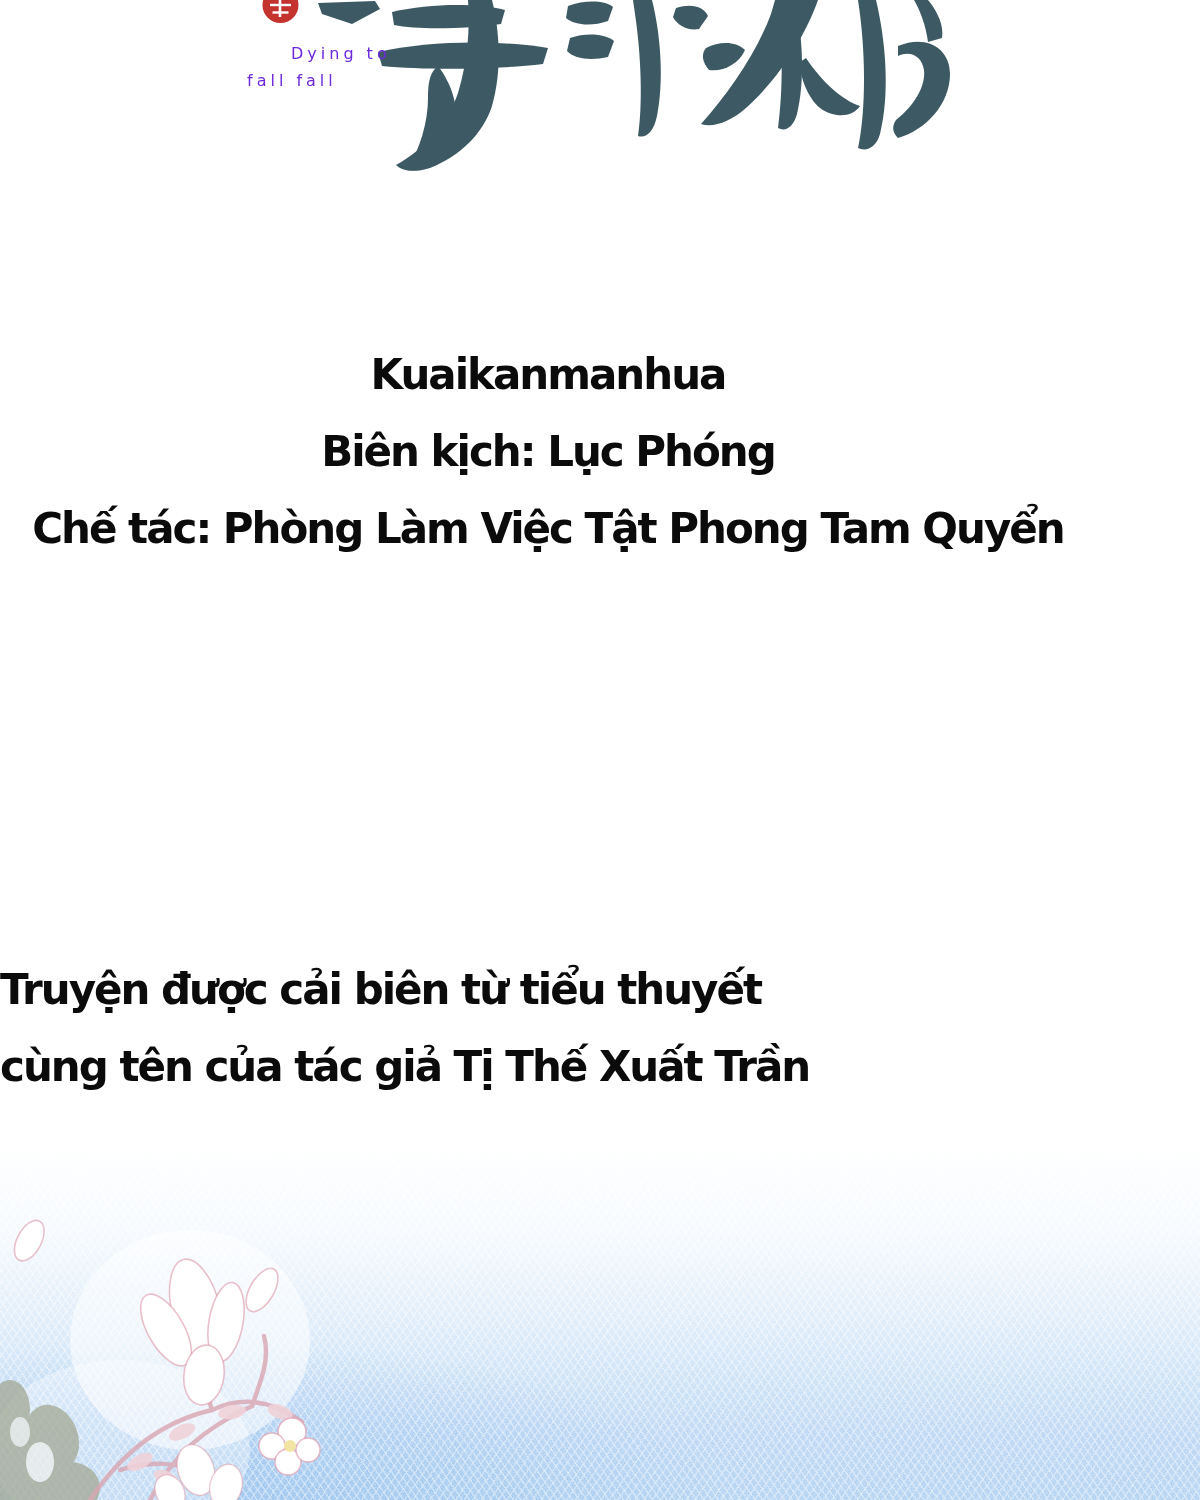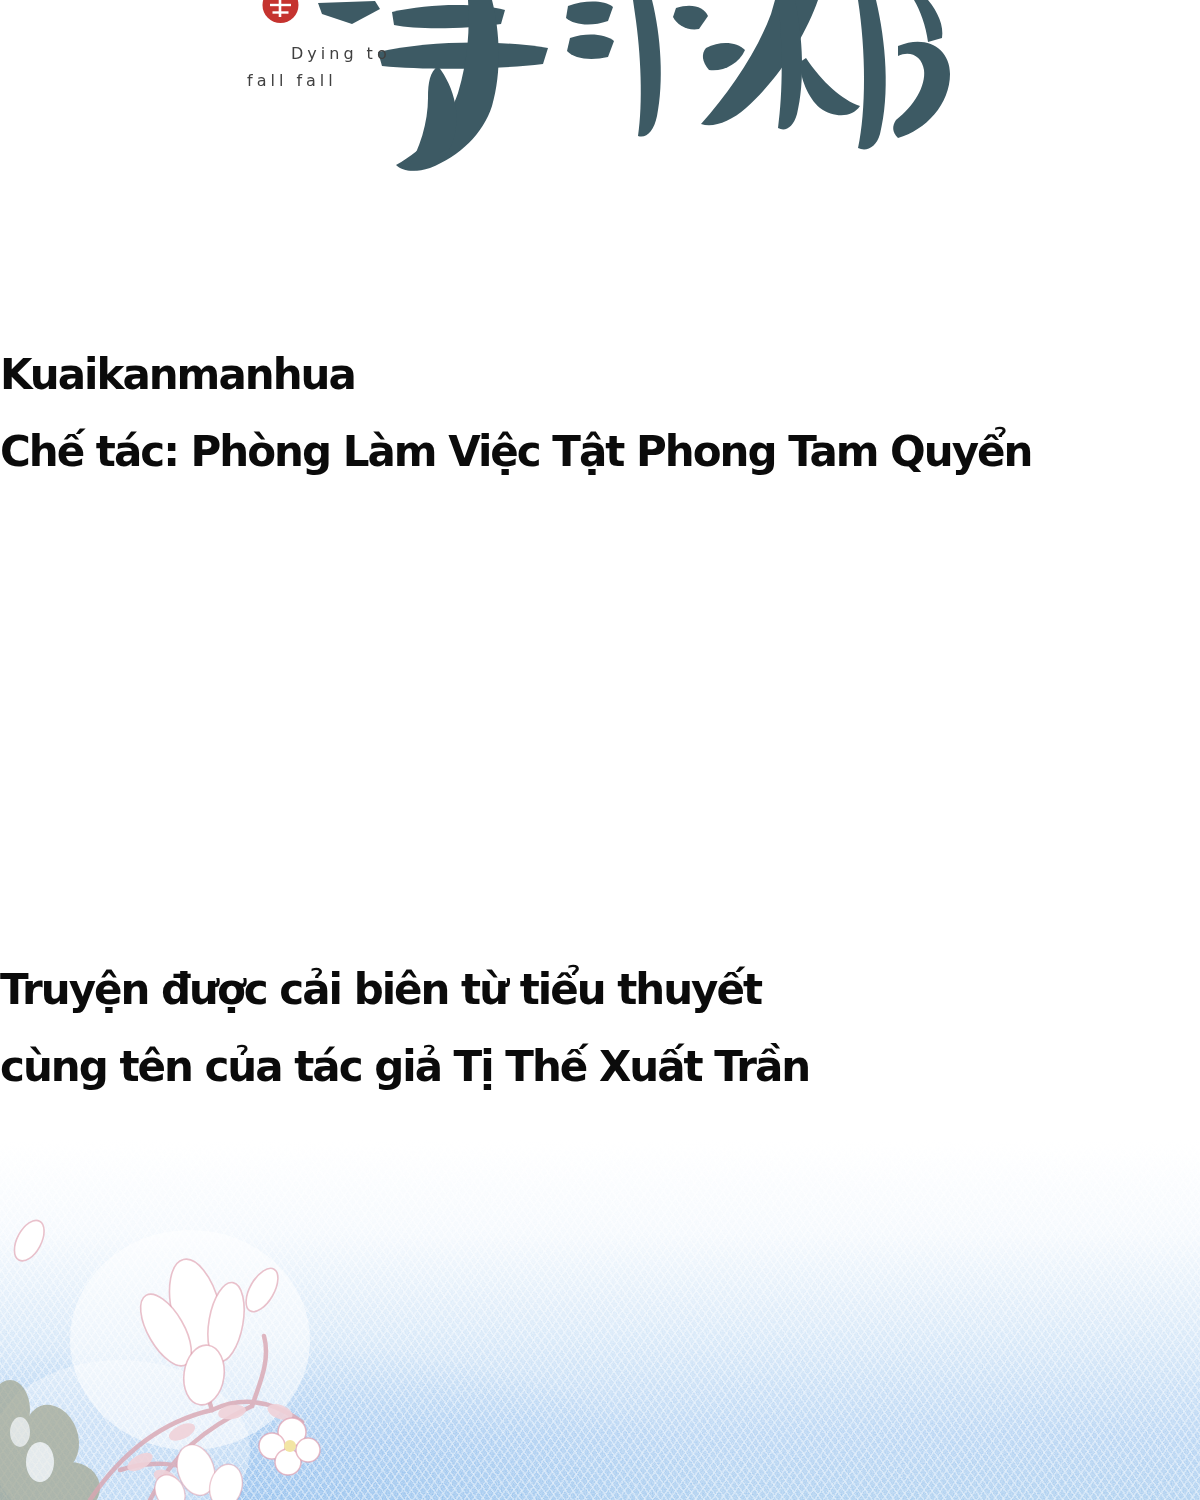--- a/index.html
+++ b/index.html
@@ -9,31 +9,31 @@
     font-family:"DejaVu Sans", "Liberation Sans", sans-serif;
     overflow:hidden;
   }
   .page{position:relative;width:1200px;height:1500px;overflow:hidden;background:#fff;}
 
   
   .logo{position:absolute;top:0;left:0;width:1200px;height:200px;}
   .logo svg{position:absolute;top:0;left:0;}
   .tagline{
     position:absolute;
-    color:#404040;
+    color:#6d28d9;
     font-size:16px;
     letter-spacing:4px;
     font-weight:400;
     white-space:nowrap;
   }
   .tagline.t1{left:291px;top:44px;}
   .tagline.t2{left:247px;top:71px;}
 
   
-  .credits{position:absolute;top:336px;left:0;width:1096px;}
+  .credits{position:absolute;top:336px;left:0;width:1096px;text-align:center;}
   .credit-line, .note-line{
     height:77px;line-height:77px;
     font-size:42px;font-weight:700;letter-spacing:-2px;
     color:#0b0b0b;white-space:nowrap;
   }
   .note{position:absolute;top:951px;left:0;width:1200px;text-align:left;}
 
   
   .bg-art{position:absolute;left:0;bottom:0;width:1200px;height:360px;}
   .bg-grad{
@@ -95,20 +95,21 @@
         <path d="M898,46 C926,34 950,48 950,74 C950,104 926,130 898,138 C892,132 892,126 896,120 C914,106 926,86 924,70 C922,56 910,50 898,56 Z"></path>
         <path d="M928,0 C938,12 944,26 942,38 L928,42 C926,26 920,10 914,0 Z"></path>
       </g>
     </svg>
     <div class="tagline t1">Dying to</div>
     <div class="tagline t2">fall fall</div>
   </header>
 
   <section class="credits">
     <div class="credit-line">Kuaikanmanhua</div>
+    <div class="credit-line">Biên kịch: Lục Phóng</div>
     <div class="credit-line">Chế tác: Phòng Làm Việc Tật Phong Tam Quyển</div>
   </section>
 
   <section class="note">
     <div class="note-line">Truyện được cải biên từ tiểu thuyết</div>
     <div class="note-line">cùng tên của tác giả Tị Thế Xuất Trần</div>
   </section>
 
   <div class="bg-art">
     <div class="bg-grad"></div>

